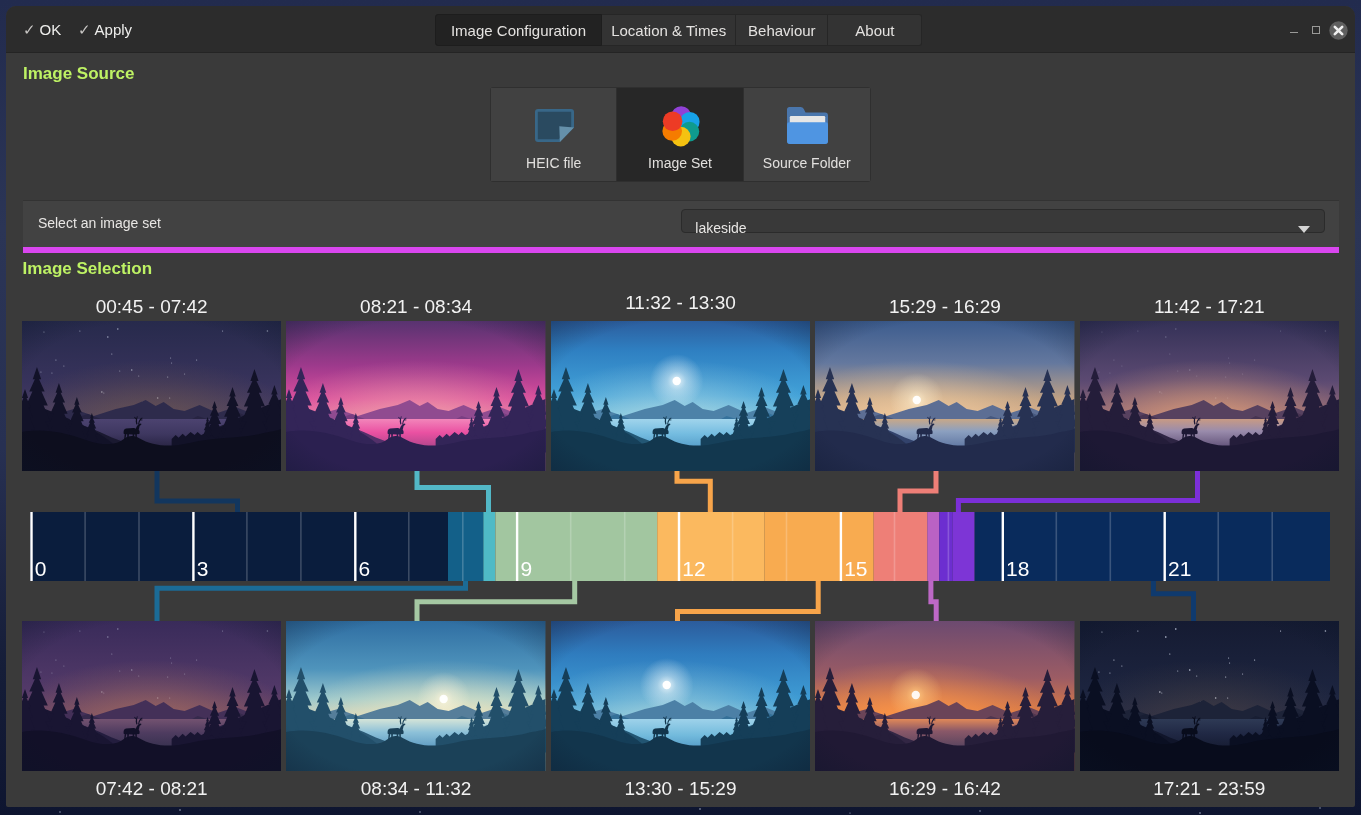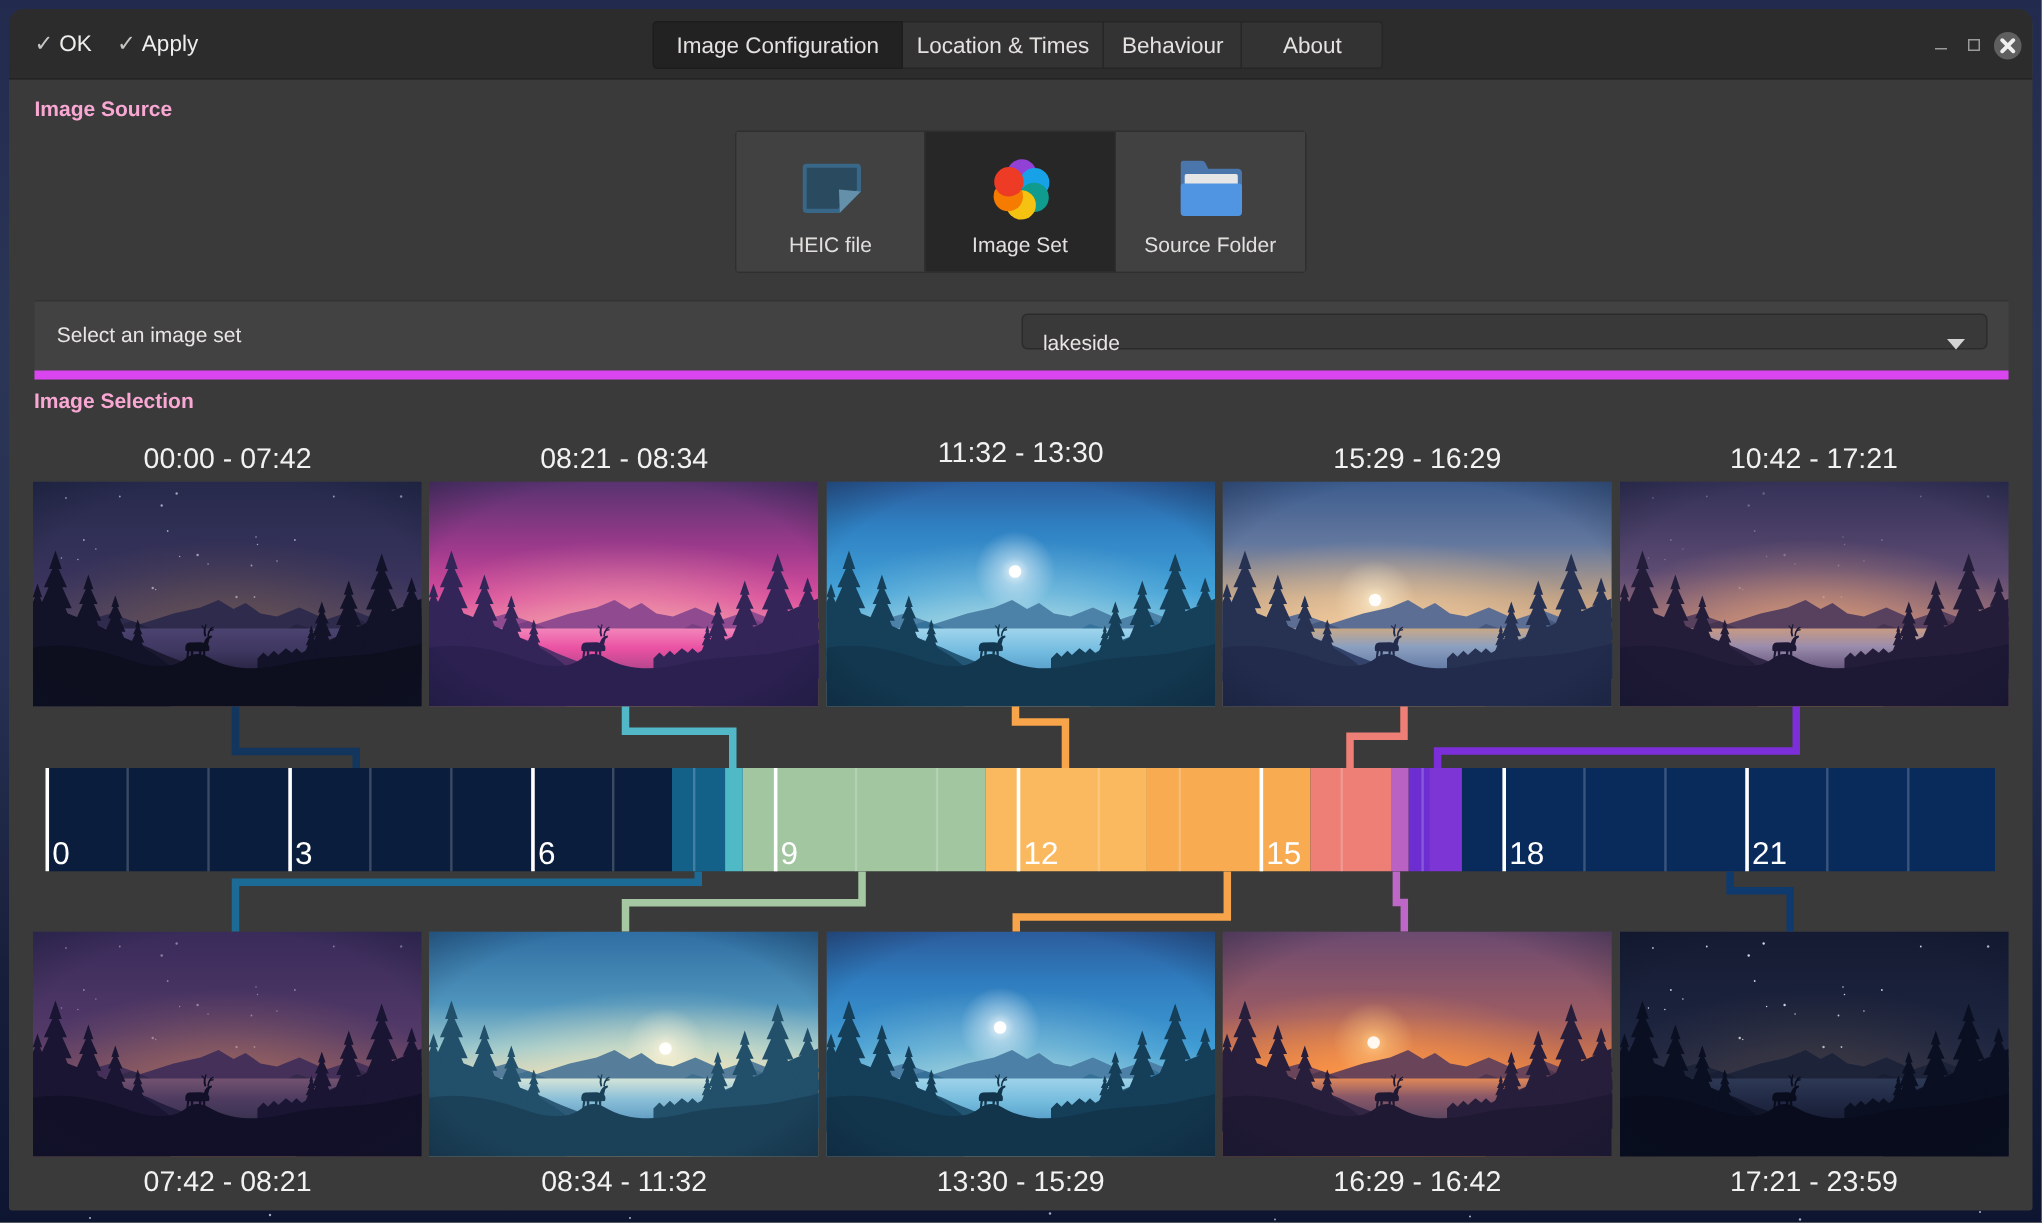--- a/index.html
+++ b/index.html
@@ -9,21 +9,21 @@
 .tbar{position:absolute;left:0;top:0;width:100%;height:47px;background:#2c2c2c;border-bottom:1px solid #242424}
 .tbtn{position:absolute;top:0;height:47px;line-height:47px;color:#eeeeec;font-size:15px}
 .chk{color:#c8c6c4;margin-right:4px;font-size:15px}
 .tabs{position:absolute;left:428.8px;top:8px;height:32px;display:flex}
 .tab{height:32px;line-height:32px;text-align:center;color:#e4e2e0;font-size:15px;
  background:#333333;border:1px solid #262626;border-left:none}
 .tab.first{border-left:1px solid #262626;border-radius:3px 0 0 3px}
 .tab.last{border-radius:0 3px 3px 0}
 .tab.sel{background:#222222;border-color:#1d1d1d}
 .wc{position:absolute;color:#9a9a98}
-.hdr{position:absolute;color:#f9a8d4;font-weight:bold;font-size:14px}
+.hdr{position:absolute;color:#bef264;font-weight:bold;font-size:17px}
 .btnrow{position:absolute;left:484px;top:80.5px;width:381px;height:95.5px;display:flex;
  border:1px solid #2f2f2f;border-radius:3px}
 .sbtn{width:127px;height:100%;background:#414141;border-right:1px solid #2f2f2f;position:relative}
 .sbtn:last-child{border-right:none}
 .sbtn.sel{background:#272727}
 .sbtn .lbl{position:absolute;left:0;right:0;bottom:10px;text-align:center;color:#e2e0de;font-size:14px}
 .selrow{position:absolute;left:16.7px;top:194px;width:1316px;height:53px;background:#424242;
  border-top:1px solid #333;border-bottom:6px solid #d946ef}
 .ddl{position:absolute;left:15.2px;top:14px;color:#e8e6e4;font-size:14px}
 .dd{position:absolute;left:658.6px;top:8px;width:643.8px;height:24px;background:#393939;
@@ -158,25 +158,25 @@
 <path d="M0,17.5 Q0,15.3 2.2,15.3 L38.8,15.3 Q41,15.3 41,17.5 L41,34 Q41,37 38,37 L3,37 Q0,37 0,34 Z" fill="#4f95e2"></path>
 </svg>
         <div class="lbl">Source Folder</div>
       </div>
 </div>
 <div class="selrow">
 <div class="ddl">Select an image set</div>
 <div class="dd">lakeside<div class="arr"></div></div>
 </div>
 </div>
-<div class="tl" style="left:22.0px;top:296px">00:00 - 07:42</div>
+<div class="tl" style="left:22.0px;top:296px">00:45 - 07:42</div>
 <div class="tl" style="left:286.4px;top:296px">08:21 - 08:34</div>
 <div class="tl" style="left:550.8px;top:292px">11:32 - 13:30</div>
 <div class="tl" style="left:815.2px;top:296px">15:29 - 16:29</div>
-<div class="tl" style="left:1079.6px;top:296px">10:42 - 17:21</div>
+<div class="tl" style="left:1079.6px;top:296px">11:42 - 17:21</div>
 <div class="tl" style="left:22.0px;top:778px">07:42 - 08:21</div>
 <div class="tl" style="left:286.4px;top:778px">08:34 - 11:32</div>
 <div class="tl" style="left:550.8px;top:778px">13:30 - 15:29</div>
 <div class="tl" style="left:815.2px;top:778px">16:29 - 16:42</div>
 <div class="tl" style="left:1079.6px;top:778px">17:21 - 23:59</div>
 <div style="position:absolute;left:22.0px;top:321.0px">
     <svg class="im" width="259.4" height="150" viewBox="0 0 260 150" preserveAspectRatio="none">
       <defs>
 <linearGradient id="i0sky" x1="0" y1="0" x2="0" y2="1">
           <stop offset="0%" stop-color="#272a4c"></stop>

